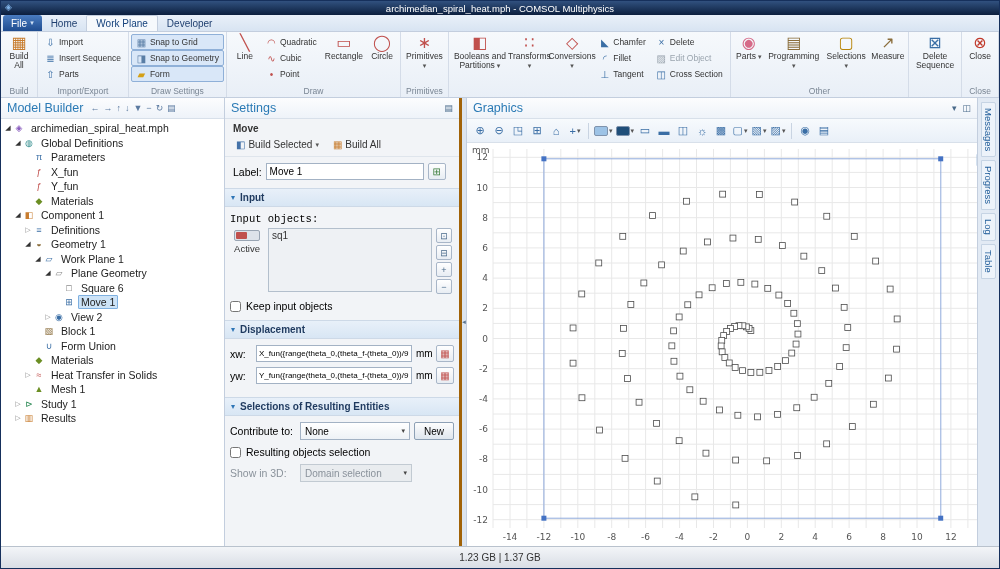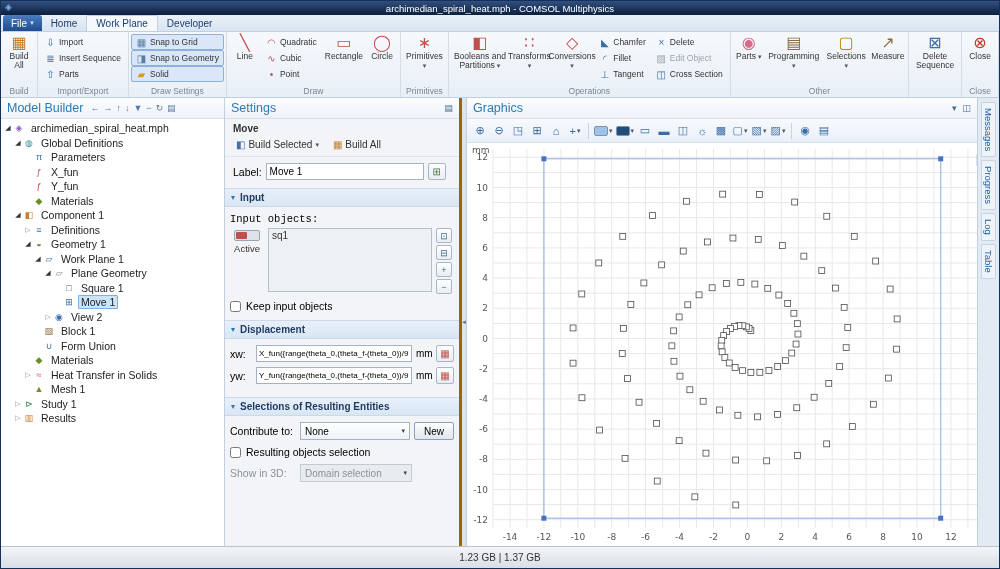--- a/index.html
+++ b/index.html
@@ -151,21 +151,21 @@
               <div class="rsmall active">
                 <span class="ricon" style="color: rgb(90, 126, 165);">▦</span>
                 <span>Snap to Grid</span>
               </div>
               <div class="rsmall active">
                 <span class="ricon" style="color: rgb(90, 126, 165);">◨</span>
                 <span>Snap to Geometry</span>
               </div>
               <div class="rsmall active">
                 <span class="ricon" style="color: rgb(212, 160, 23);">▰</span>
-                <span>Solid</span>
+                <span>Form</span>
               </div>
             </div>
           </div>
           <div class="rglabel">Draw Settings</div>
         </div>
         <div class="rgroup">
           <div class="rcols">
             <div class="rbig">
               <span class="ricon" style="color: rgb(192, 80, 77);">╲</span>
               <span class="rlabel">Line</span>
@@ -240,21 +240,20 @@
               <div class="rsmall disabled">
                 <span class="ricon" style="color: rgb(154, 164, 174);">▨</span>
                 <span>Edit Object</span>
               </div>
               <div class="rsmall">
                 <span class="ricon" style="color: rgb(58, 110, 165);">◫</span>
                 <span>Cross Section</span>
               </div>
             </div>
           </div>
-          <div class="rglabel">Operations</div>
         </div>
         <div class="rgroup">
           <div class="rcols">
             <div class="rbig">
               <span class="ricon" style="color: rgb(214, 106, 136);">◉</span>
               <span class="rlabel">Parts<span class="arrow"> ▾</span></span>
             </div>
             <div class="rbig">
               <span class="ricon" style="color: rgb(138, 109, 59);">▤</span>
               <span class="rlabel">Programming<span class="arrow"> ▾</span></span>
@@ -359,21 +358,21 @@
             <span class="tlabel">Work Plane 1</span>
           </div>
           <div class="trow" style="padding-left: 42px;">
             <span class="texp open">◢</span>
             <span class="ticon" style="color: rgb(138, 138, 138);">▱</span>
             <span class="tlabel">Plane Geometry</span>
           </div>
           <div class="trow" style="padding-left: 52px;">
             <span class="texp"></span>
             <span class="ticon" style="color: rgb(85, 85, 85);">□</span>
-            <span class="tlabel">Square 1</span>
+            <span class="tlabel">Square 6</span>
           </div>
           <div class="trow selected" style="padding-left: 52px;">
             <span class="texp"></span>
             <span class="ticon" style="color: rgb(58, 110, 165);">⊞</span>
             <span class="tlabel">Move 1</span>
           </div>
           <div class="trow" style="padding-left: 42px;">
             <span class="texp">▷</span>
             <span class="ticon" style="color: rgb(58, 110, 165);">◉</span>
             <span class="tlabel">View 2</span>

